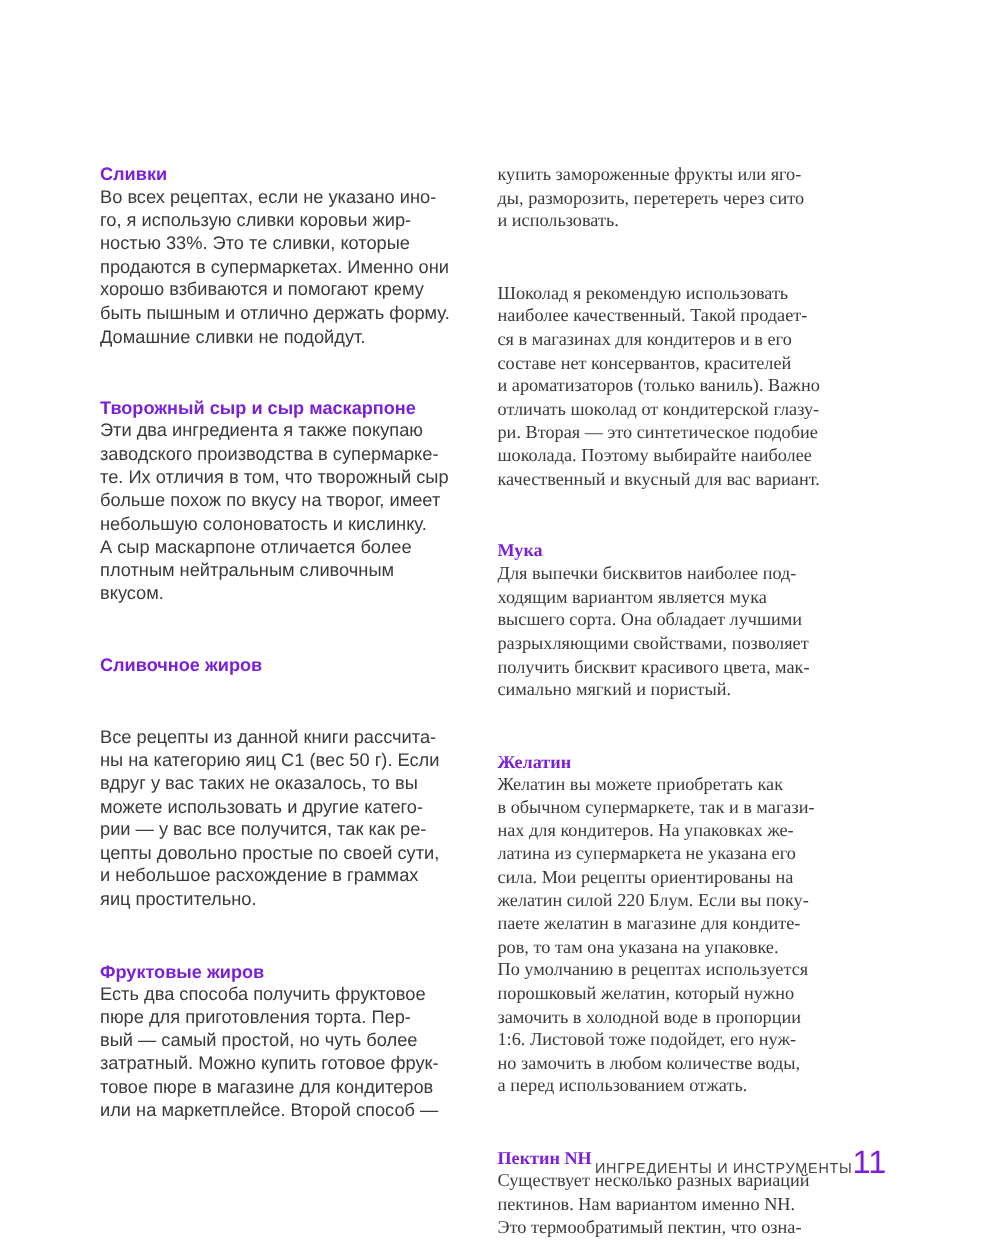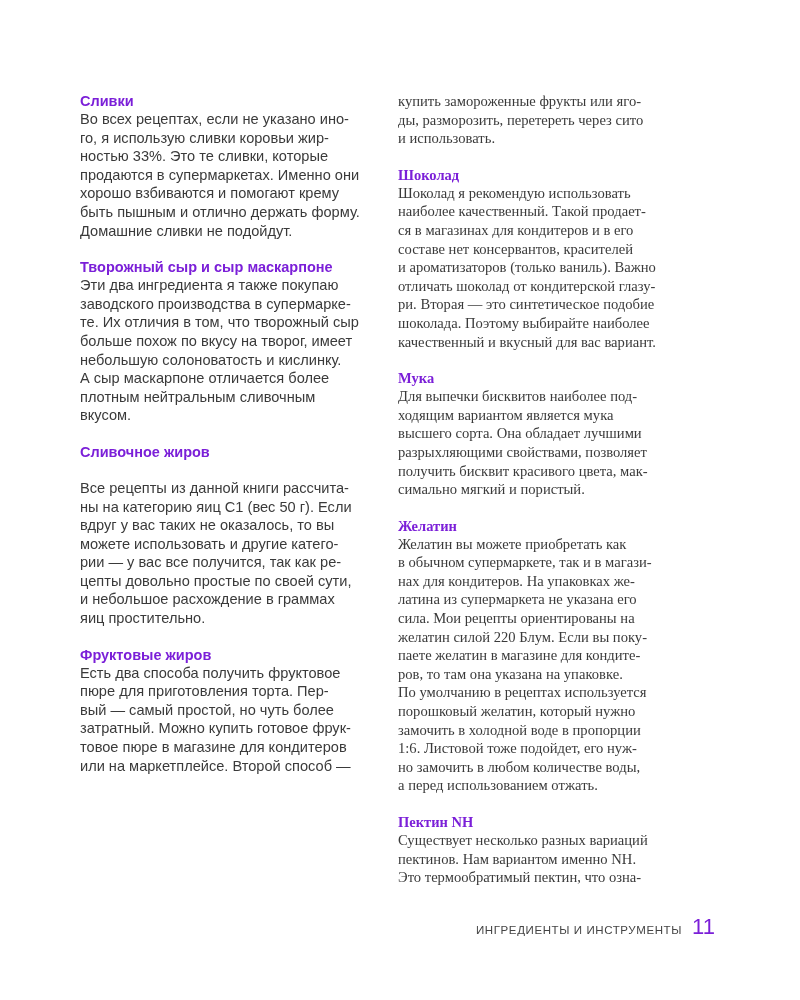--- a/index.html
+++ b/index.html
@@ -1,26 +1,26 @@
 <!DOCTYPE html>
 <html><head>
 <meta charset="utf-8">
 <style>
   html, body { margin: 0; padding: 0; background: #ffffff; }
   body { width: 800px; height: 1000px; position: relative; overflow: hidden;
          font-family: "Liberation Sans", "DejaVu Sans", sans-serif; color: #3a3a3a; }
   .col { position: absolute; top: 92px; }
   .col-left { left: 80px; width: 300px; }
   .col-right { left: 398px; width: 310px; font-family: Liberation Serif, serif; }
-  .section { margin-bottom: 18px; }
+  .section { margin-bottom: 18px; margin-top: 39px; }
   .heading { font-weight: bold; color: #7b1fd8; font-size: 14.5px; line-height: 18px; margin: 0; }
   .para { font-size: 14.6px; line-height: 18.6px; margin: 0; white-space: pre-line; }
   .footer { position: absolute; top: 914px; left: 476px; display: flex; align-items: baseline; }
   .footer-label { font-size: 11.5px; letter-spacing: 0.6px; color: #444; text-transform: uppercase; }
-  .footer-page { font-size: 22px; color: #7b1fd8; margin-left: 10px; }
+  .footer-page { font-size: 26px; color: #7b1fd8; }
 </style>
 </head>
 <body>
 
 <div class="col col-left">
   <div class="section">
     <p class="heading">Сливки</p>
     <p class="para">Во всех рецептах, если не указано ино-
 го, я использую сливки коровьи жир-
 ностью 33%. Это те сливки, которые
@@ -64,21 +64,20 @@
   </div>
 </div>
 
 <div class="col col-right">
   <div class="section">
     <p class="para">купить замороженные фрукты или яго-
 ды, разморозить, перетереть через сито
 и использовать.</p>
   </div>
   <div class="section">
-    <p class="heading">Шоколад</p>
     <p class="para">Шоколад я рекомендую использовать
 наиболее качественный. Такой продает-
 ся в магазинах для кондитеров и в его
 составе нет консервантов, красителей
 и ароматизаторов (только ваниль). Важно
 отличать шоколад от кондитерской глазу-
 ри. Вторая — это синтетическое подобие
 шоколада. Поэтому выбирайте наиболее
 качественный и вкусный для вас вариант.</p>
   </div>

